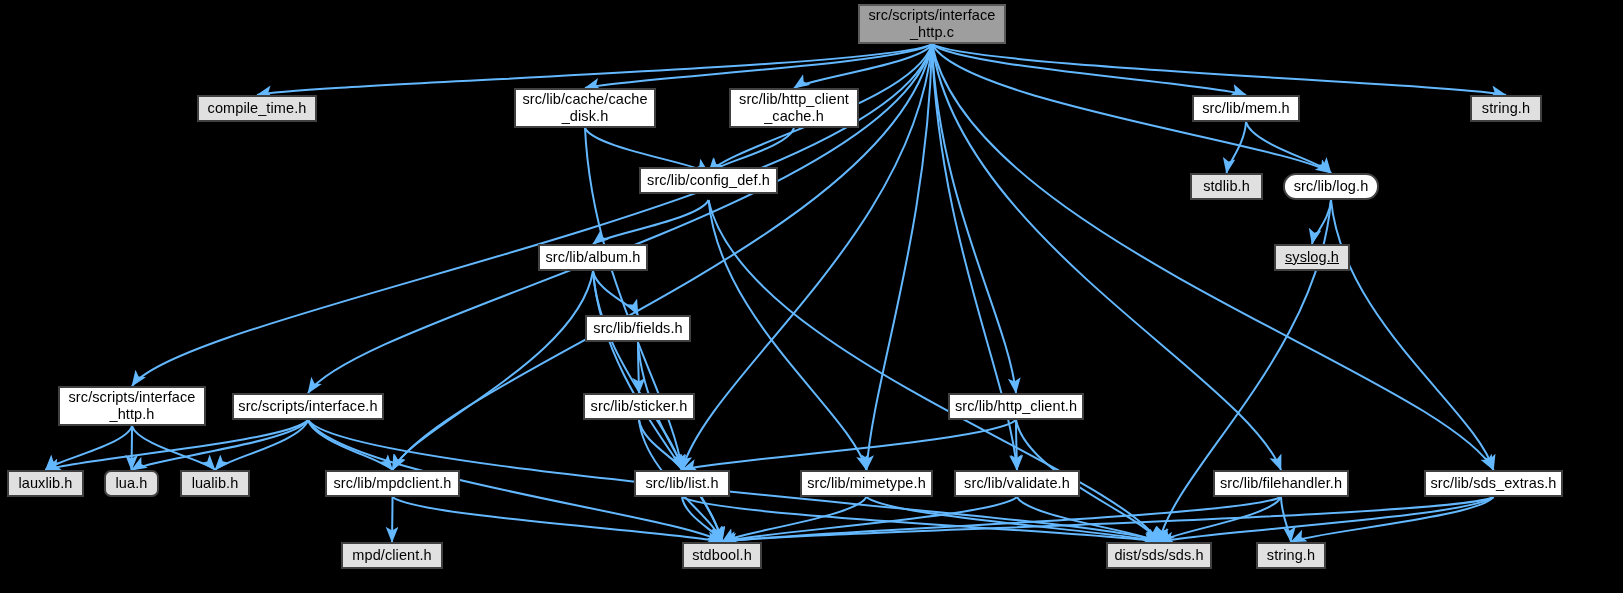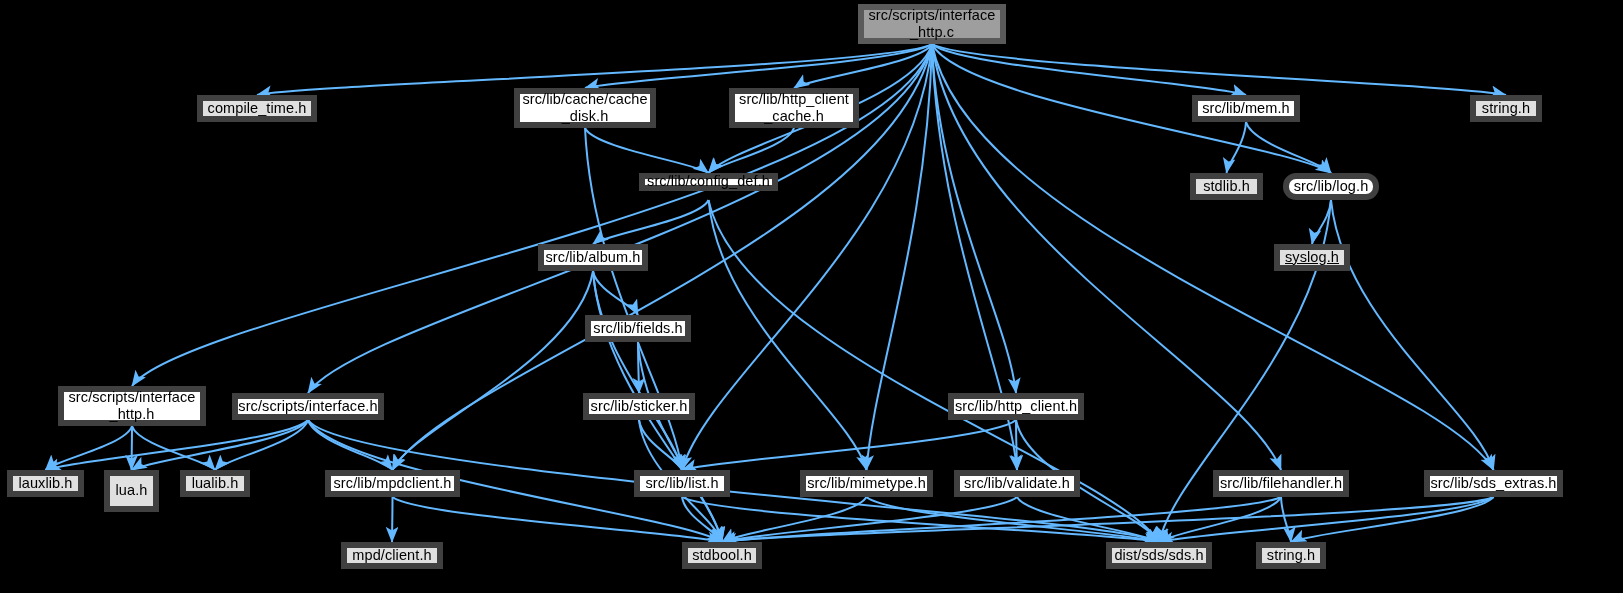--- a/index.html
+++ b/index.html
@@ -6,21 +6,21 @@
   body{font-family:"Liberation Sans", sans-serif;}
   #graph{position:relative;width:1623px;height:593px;background:#000;overflow:hidden;}
   #edges{position:absolute;left:0;top:0;width:1623px;height:593px;pointer-events:none;}
   .node{
     position:absolute;
     box-sizing:border-box;
     display:flex;
     align-items:center;
     justify-content:center;
     text-align:center;
-    border:6px solid #404040;
+    border:2px solid #404040;
     color:#000;
     font-size:14.5px;
     line-height:1.18;
     letter-spacing:0.1px;
     white-space:pre-line;
     background:#fff;
   }
   .node.sys{background:#e0e0e0;}
   .node.root{background:#9e9e9e;border-color:#5a5a5a;}
 </style>
@@ -101,33 +101,33 @@
   <div id="nodes">
       <div class="node root" style="left: 858px; top: 4px; width: 148px; height: 40px;">src/scripts/interface
 _http.c</div>
       <div class="node sys" style="left: 197px; top: 95px; width: 120px; height: 27px;">compile_time.h</div>
       <div class="node local" style="left: 514px; top: 88px; width: 142px; height: 40px;">src/lib/cache/cache
 _disk.h</div>
       <div class="node local" style="left: 729px; top: 88px; width: 130px; height: 40px;">src/lib/http_client
 _cache.h</div>
       <div class="node local" style="left: 1192px; top: 95px; width: 108px; height: 27px;">src/lib/mem.h</div>
       <div class="node sys" style="left: 1470px; top: 95px; width: 72px; height: 27px;">string.h</div>
-      <div class="node local" style="left: 639px; top: 173px; width: 139px; height: 18px;">src/lib/config_def.h</div>
+      <div class="node local" style="left: 639px; top: 167px; width: 139px; height: 27px;">src/lib/config_def.h</div>
       <div class="node sys" style="left: 1190px; top: 173px; width: 73px; height: 27px;">stdlib.h</div>
       <div class="node local" style="left: 1283px; top: 173px; width: 96px; height: 27px; border-radius: 13px;">src/lib/log.h</div>
       <div class="node local" style="left: 538px; top: 244px; width: 110px; height: 27px;">src/lib/album.h</div>
       <div class="node sys" style="left: 1274px; top: 244px; width: 76px; height: 27px; text-decoration: underline;">syslog.h</div>
       <div class="node local" style="left: 585px; top: 315px; width: 106px; height: 27px;">src/lib/fields.h</div>
       <div class="node local" style="left: 583px; top: 393px; width: 112px; height: 27px;">src/lib/sticker.h</div>
       <div class="node local" style="left: 58px; top: 386px; width: 148px; height: 40px;">src/scripts/interface
 _http.h</div>
       <div class="node local" style="left: 232px; top: 393px; width: 152px; height: 27px;">src/scripts/interface.h</div>
       <div class="node local" style="left: 948px; top: 393px; width: 136px; height: 27px;">src/lib/http_client.h</div>
       <div class="node sys" style="left: 7px; top: 470px; width: 77px; height: 27px;">lauxlib.h</div>
-      <div class="node sys" style="left: 104px; top: 470px; width: 55px; height: 42px;">lua.h</div>
+      <div class="node sys" style="left: 104px; top: 470px; width: 55px; height: 27px; border-radius: 7px;">lua.h</div>
       <div class="node sys" style="left: 180px; top: 470px; width: 70px; height: 27px;">lualib.h</div>
       <div class="node local" style="left: 325px; top: 470px; width: 135px; height: 27px;">src/lib/mpdclient.h</div>
       <div class="node local" style="left: 634px; top: 470px; width: 96px; height: 27px;">src/lib/list.h</div>
       <div class="node local" style="left: 800px; top: 470px; width: 133px; height: 27px;">src/lib/mimetype.h</div>
       <div class="node local" style="left: 954px; top: 470px; width: 126px; height: 27px;">src/lib/validate.h</div>
       <div class="node local" style="left: 1213px; top: 470px; width: 136px; height: 27px;">src/lib/filehandler.h</div>
       <div class="node local" style="left: 1424px; top: 470px; width: 139px; height: 27px;">src/lib/sds_extras.h</div>
       <div class="node sys" style="left: 341px; top: 542px; width: 102px; height: 27px;">mpd/client.h</div>
       <div class="node sys" style="left: 682px; top: 542px; width: 80px; height: 27px;">stdbool.h</div>
       <div class="node sys" style="left: 1106px; top: 542px; width: 106px; height: 27px;">dist/sds/sds.h</div>

